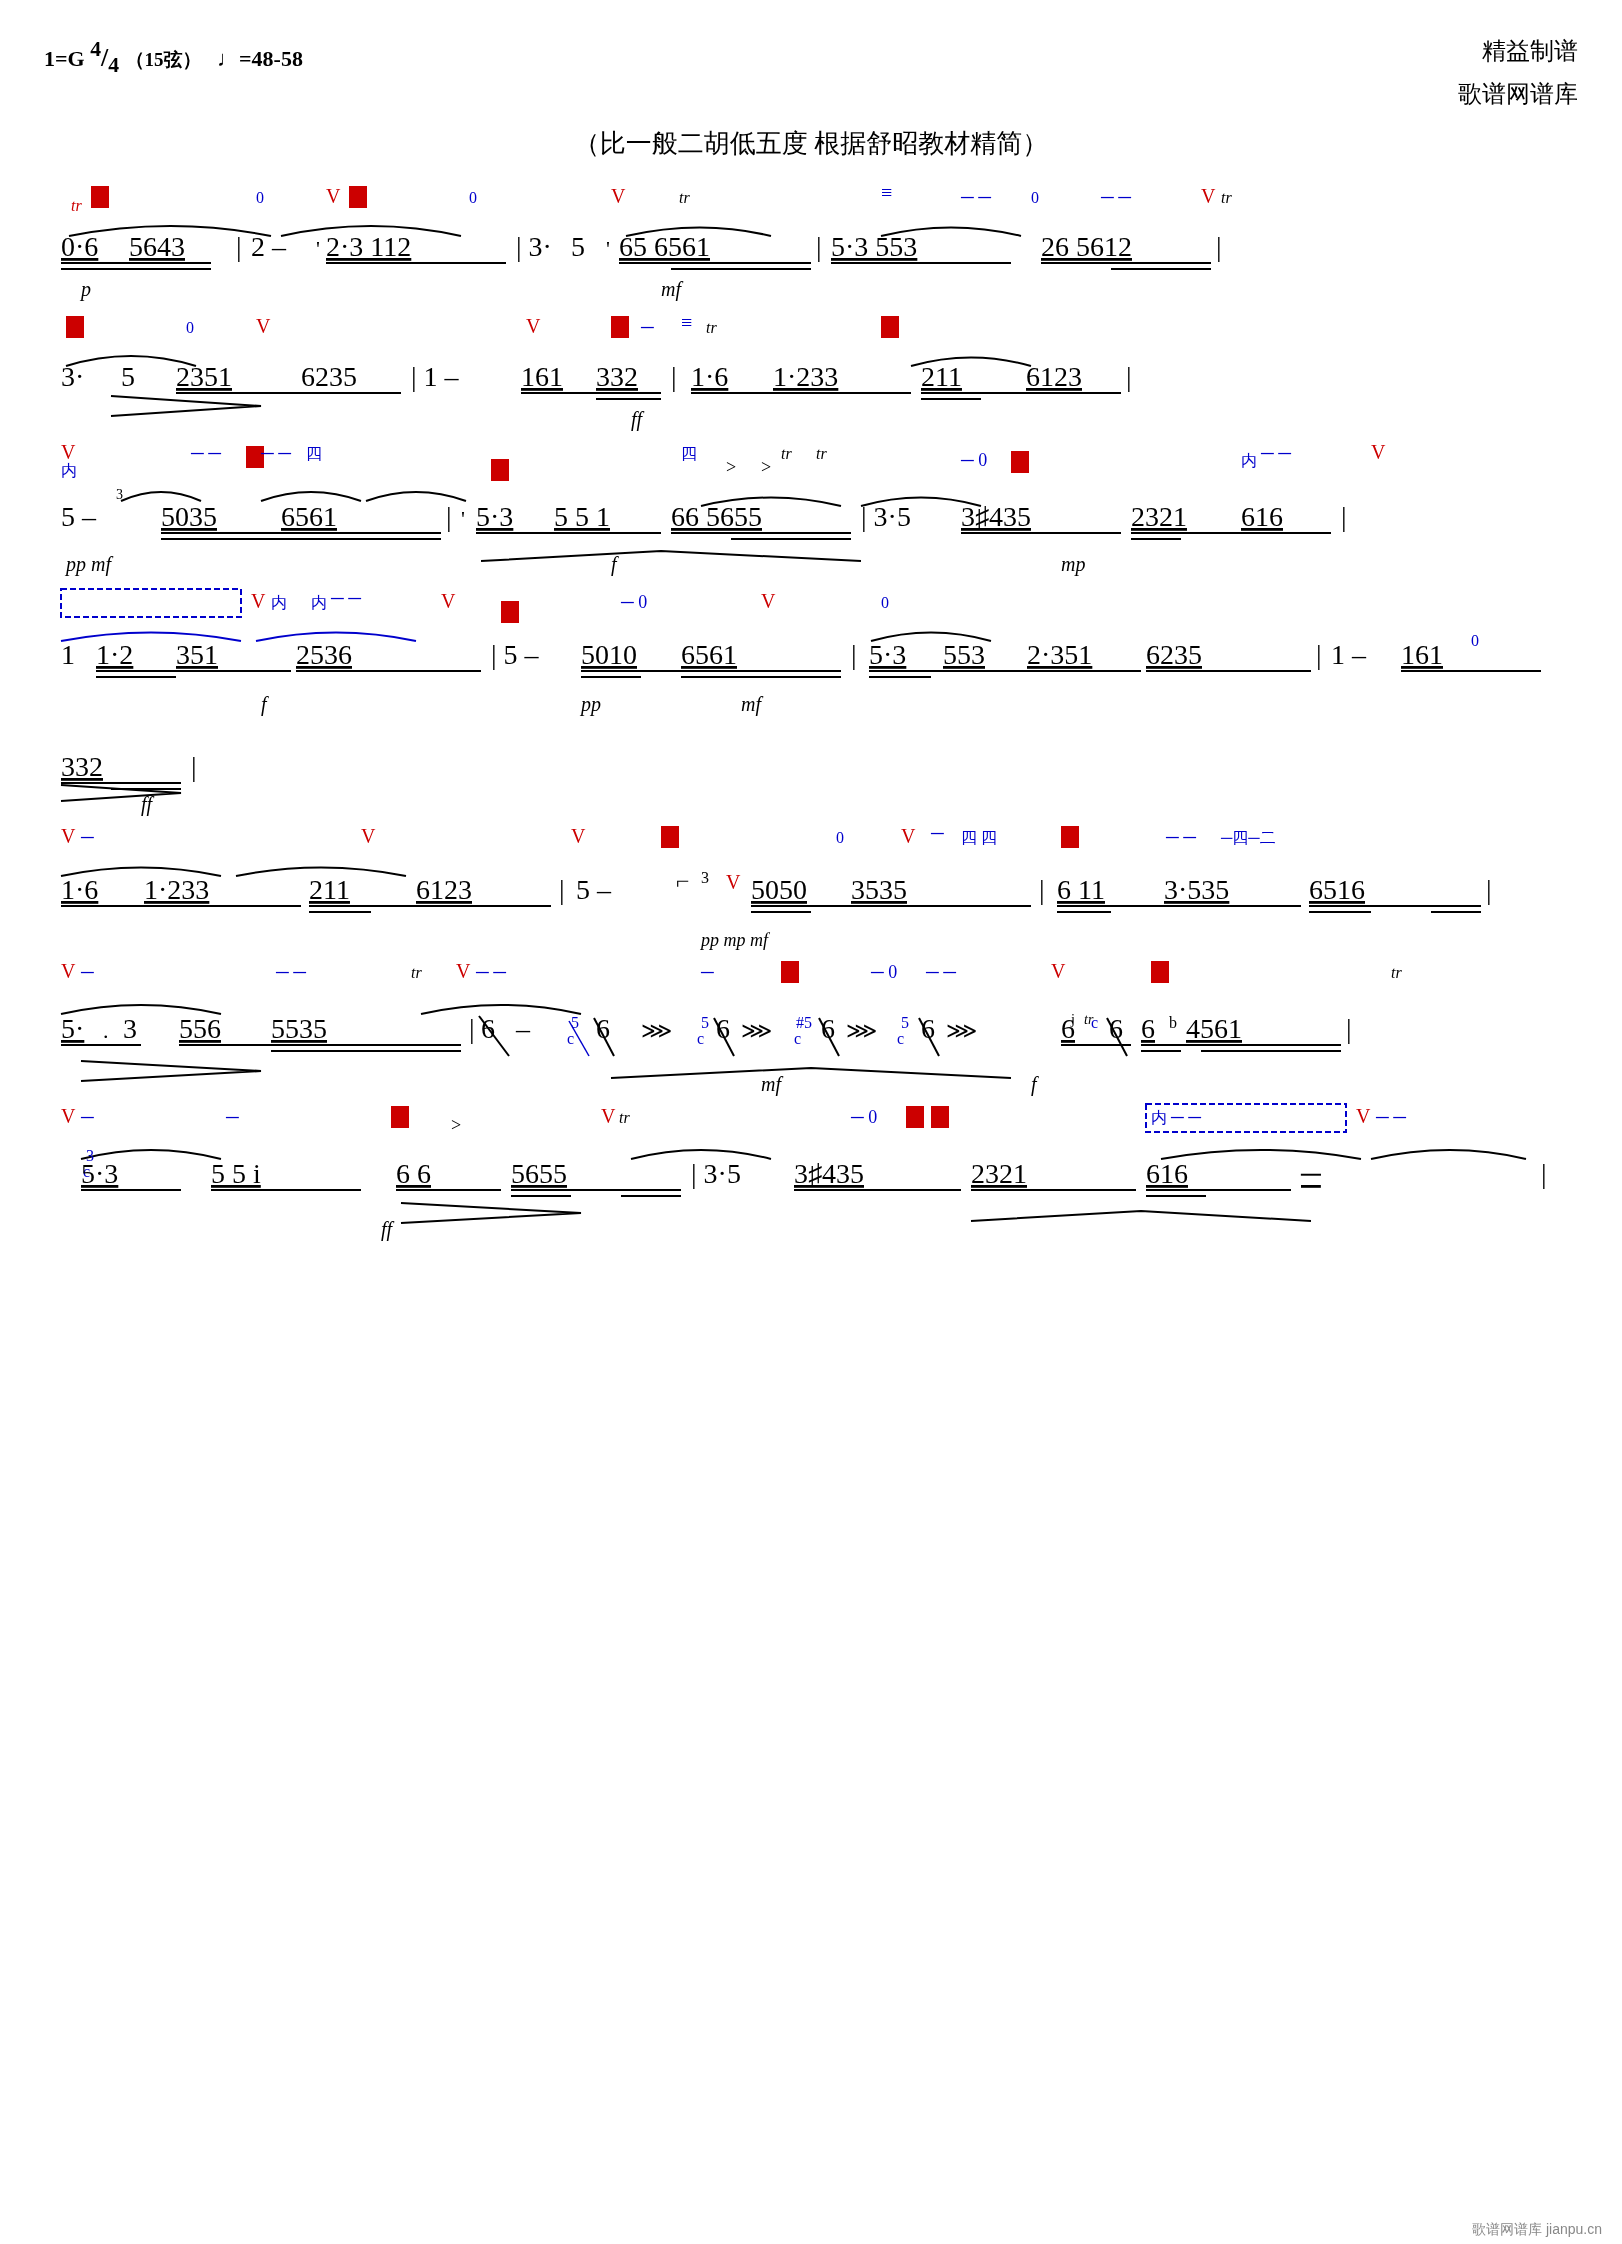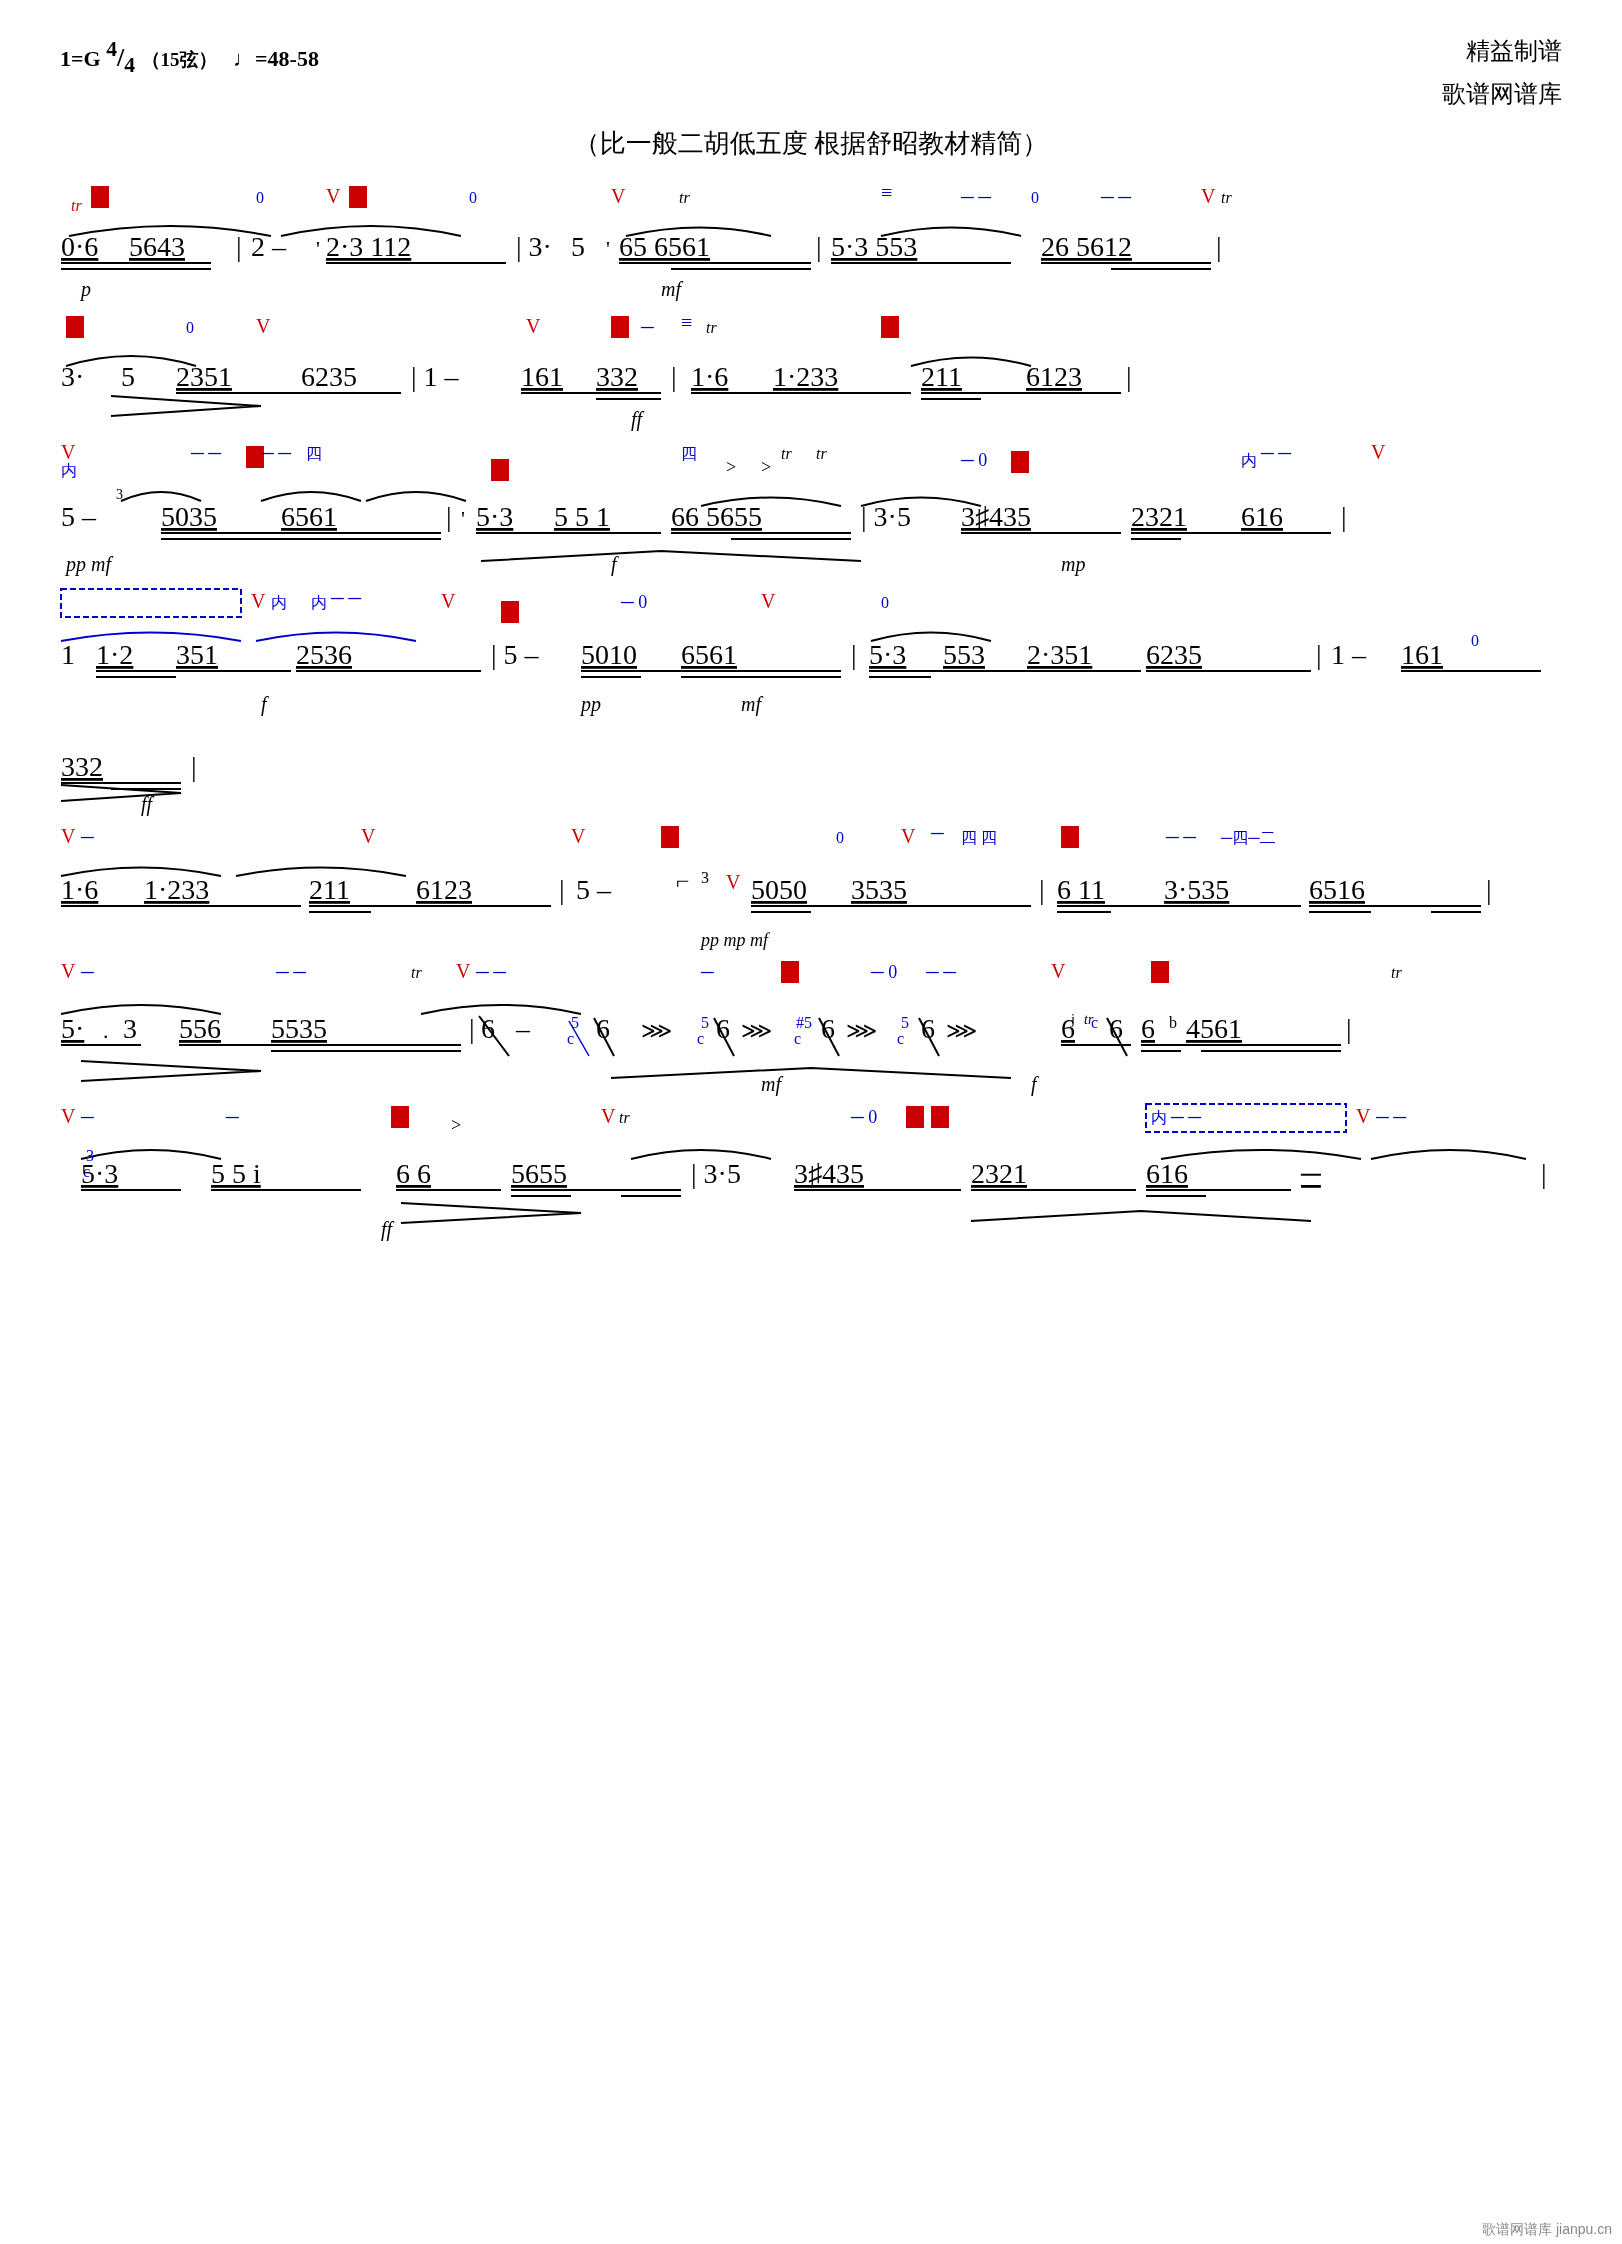--- a/index.html
+++ b/index.html
@@ -8,21 +8,21 @@
       font-family: 'Times New Roman', serif;
       width: 1622px;
       min-height: 2244px;
       position: relative;
       overflow-x: hidden;
     }
     .page {
       width: 1622px;
       min-height: 2244px;
       background: #fff;
-      padding: 30px 60px;
+      padding: 30px 44px;
       position: relative;
     }
     
     .header {
       display: flex;
       justify-content: space-between;
       align-items: flex-start;
       margin-bottom: 10px;
     }
     .title-cn {
@@ -54,21 +54,21 @@
     }
     .notation-svg {
       width: 100%;
       display: block;
     }
 
     svg text { font-family: 'Times New Roman', serif; }
     .watermark {
       position: absolute;
       bottom: 5px;
-      right: 10px;
+      right: 20px;
       font-size: 14px;
       color: #888;
       font-family: sans-serif;
     }
   </style>
 </head>
 <body>
 
 <div class="page">
 

